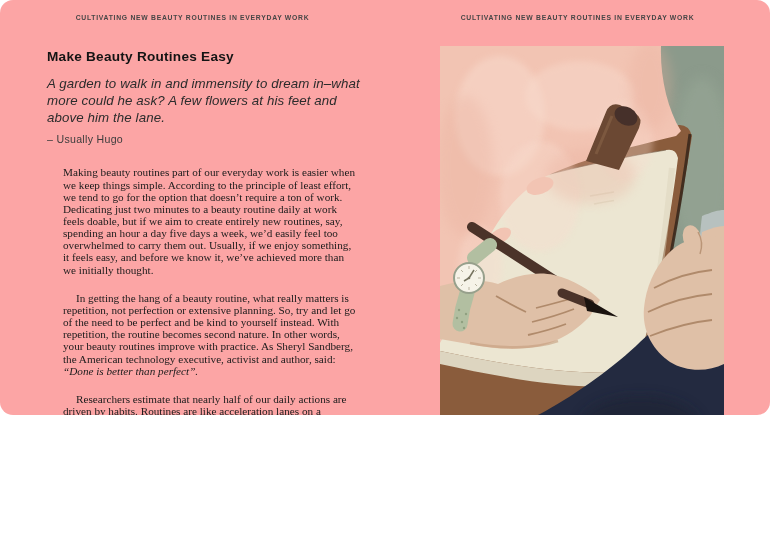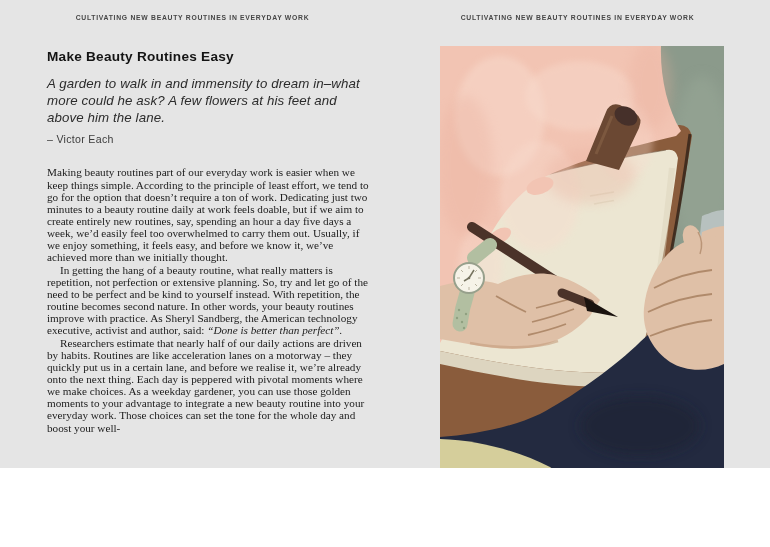--- a/index.html
+++ b/index.html
@@ -1,46 +1,46 @@
 <!DOCTYPE html>
 <html><head>
 <meta charset="utf-8">
 <style>
   html,body{margin:0;padding:0;background:#ffffff;}
-  .stage{position:relative;width:770px;height:468px;background:#e5e5e5;overflow:hidden;
-         font-family:"Liberation Sans",sans-serif;}
+  .stage{position:relative;width:770px;height:415px;background:#fca5a5;overflow:hidden;
+         font-family:"Liberation Sans",sans-serif;border-radius:13px;}
   .running-head{position:absolute;top:15px;width:385px;text-align:center;
     font-size:6.8px;font-weight:700;letter-spacing:.72px;color:#464646;line-height:1;}
   .running-head.left{left:0;}
   .running-head.right{left:385px;}
   .text-col{position:absolute;left:47px;top:50px;width:328px;}
   .chapter-title{font-size:13.6px;font-weight:700;letter-spacing:.25px;color:#141414;line-height:1.1;}
   .epigraph{margin-top:11px;font-style:italic;font-size:13.3px;line-height:16.8px;
     color:#2c2c2c;letter-spacing:.1px;}
   .attribution{margin-top:7px;font-size:10.6px;color:#3c3c3c;letter-spacing:.3px;}
   .body-copy{margin-top:21px;font-family:"Liberation Serif",serif;font-size:11.2px;
     line-height:12.15px;color:#1b1b1b;}
-  .body-copy p{margin:0;}
+  .body-copy p{margin:16px;}
   .body-copy p.indent{text-indent:13px;}
   .body-copy em{}
   .illustration{position:absolute;left:440px;top:46px;width:284px;height:435px;}
   .illustration svg{display:block;width:284px;height:435px;}
 </style>
 </head>
 <body>
 
 <div class="stage">
 
   <div class="running-head left">CULTIVATING NEW BEAUTY ROUTINES IN EVERYDAY WORK</div>
   <div class="running-head right">CULTIVATING NEW BEAUTY ROUTINES IN EVERYDAY WORK</div>
 
   <div class="text-col">
     <div class="chapter-title">Make Beauty Routines Easy</div>
     <div class="epigraph">A garden to walk in and immensity to dream in–what more could he ask? A few flowers at his feet and above him the lane.</div>
-    <div class="attribution">– Victor Each</div>
+    <div class="attribution">– Usually Hugo</div>
     <div class="body-copy">
       <p><span>Making beauty routines part of our everyday work is easier when we keep things simple. According to the principle of least effort, we tend to go for the option that doesn’t require a ton of work. Dedicating just two minutes to a beauty routine daily at work feels doable, but if we aim to create entirely new routines, say, spending an hour a day five days a week, we’d easily feel too overwhelmed to carry them out. Usually, if we enjoy something, it feels easy, and before we know it, we’ve achieved more than we initially thought.</span></p>
       <p class="indent"><span>In getting the hang of a beauty routine, what really matters is repetition, not perfection or extensive planning. So, try and let go of the need to be perfect and be kind to yourself instead. With repetition, the routine becomes second nature. In other words, your beauty routines improve with practice. As Sheryl Sandberg, the American technology executive, activist and author, said: </span><em>“Done is better than perfect”.</em></p>
       <p class="indent"><span>Researchers estimate that nearly half of our daily actions are driven by habits. Routines are like acceleration lanes on a motorway – they quickly put us in a certain lane, and before we realise it, we’re already onto the next thing. Each day is peppered with pivotal moments where we make choices. As a weekday gardener, you can use those golden moments to your advantage to integrate a new beauty routine into your everyday work. Those choices can set the tone for the whole day and boost your well-</span></p>
     </div>
   </div>
 
   <div class="illustration">
     <svg viewBox="0 0 284 435" xmlns="http://www.w3.org/2000/svg">
       <defs>

